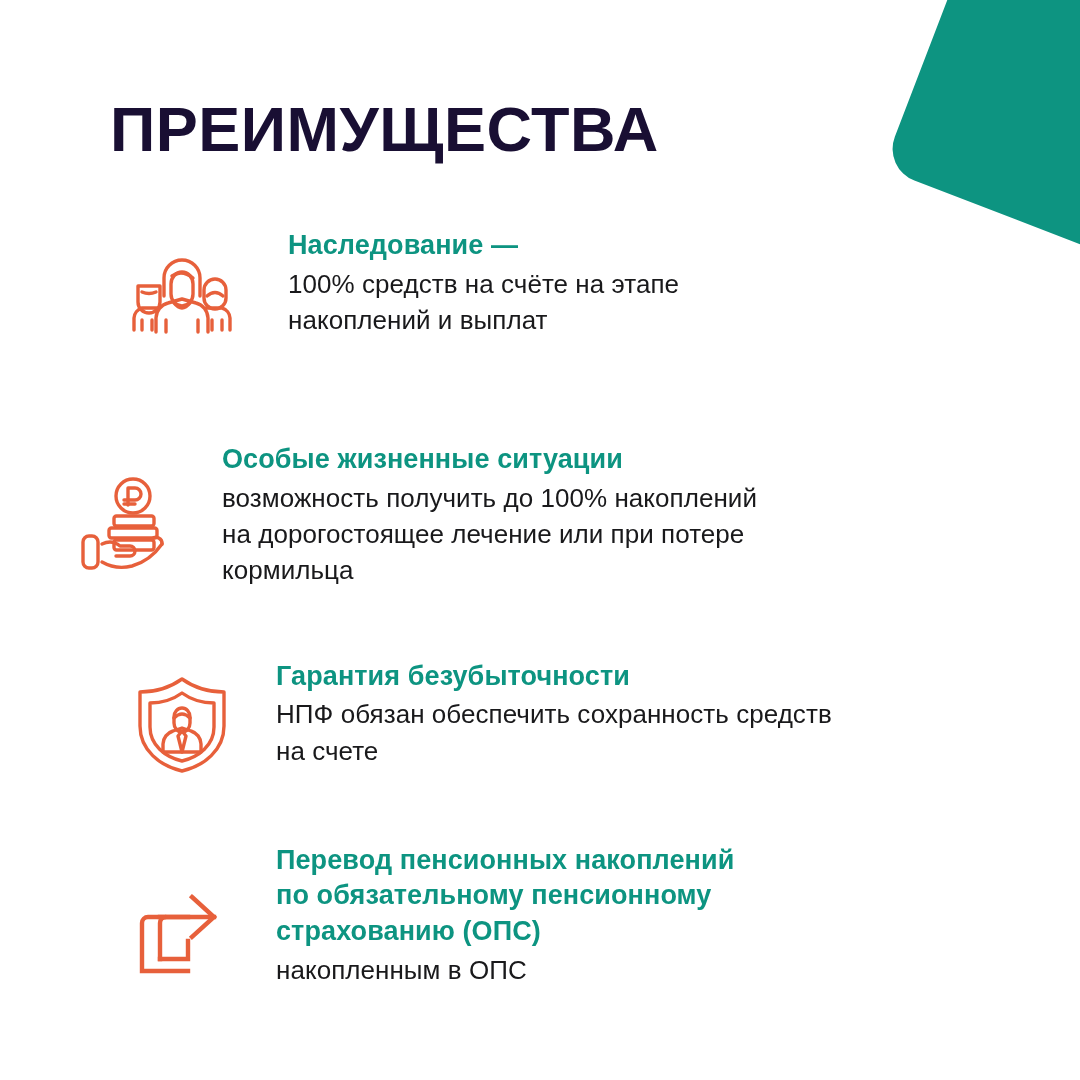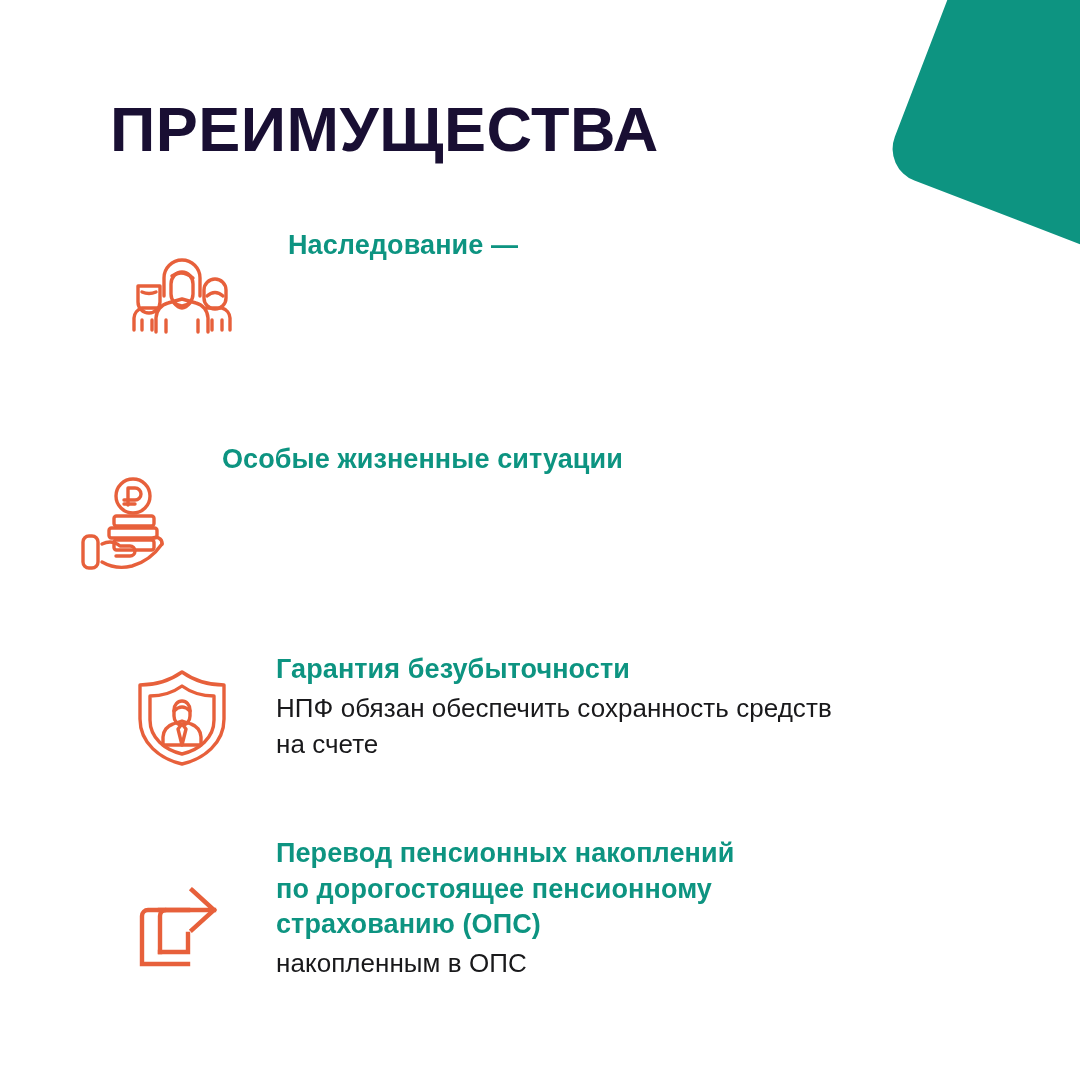--- a/index.html
+++ b/index.html
@@ -148,20 +148,24 @@
           <path d="M38 80 v12"></path>
             <path d="M70 80 v12"></path>
           <path d="M14 80 v10"></path>
             <path d="M24 80 v10"></path>
           <path d="M84 80 v10"></path>
             <path d="M94 80 v10"></path>
         </svg>
       </div>
       <div class="benefit-text">
         <p class="benefit-heading">Наследование —</p>
+        <p class="benefit-body">
+          <span class="line">100% средств на счёте на этапе</span>
+          <span class="line">накоплений и выплат</span>
+        </p>
       </div>
     </div>
 
     <div class="benefit b2">
       <div class="benefit-icon">
         <svg width="104" height="104" viewBox="0 0 104 104" fill="none" stroke="#e7603b" stroke-width="3.4" stroke-linecap="round" stroke-linejoin="round">
 
           <circle cx="57" cy="22" r="17"></circle>
           <path d="M52 31 v-17 h7 a6 6 0 0 1 0 12 h-11"></path>
           <path d="M48 30 h11"></path>
@@ -172,20 +176,25 @@
 
           <rect x="7" y="62" width="15" height="32" rx="6"></rect>
 
           <path d="M26 70 q10 -5 18 2 h10 a5 5 0 0 1 0 10 h-14"></path>
           <path d="M26 88 q14 8 30 4 q18 -5 30 -22"></path>
           <path d="M86 70 a6 6 0 0 0 -10 -5"></path>
         </svg>
       </div>
       <div class="benefit-text">
         <p class="benefit-heading">Особые жизненные ситуации</p>
+        <p class="benefit-body">
+          <span class="line">возможность получить до 100% накоплений</span>
+          <span class="line">на дорогостоящее лечение или при потере</span>
+          <span class="line">кормильца</span>
+        </p>
       </div>
     </div>
 
     <div class="benefit b3">
       <div class="benefit-icon">
         <svg width="104" height="104" viewBox="0 0 104 104" fill="none" stroke="#e7603b" stroke-width="3.4" stroke-linecap="round" stroke-linejoin="round">
 
           <path d="M52 6 C38 16 22 19 10 19 v34 c0 24 20 40 42 45 c22 -5 42 -21 42 -45 V19 c-12 0 -28 -3 -42 -13 z"></path>
 
           <path d="M52 20 C41 28 29 30 20 30 v24 c0 18 15 30 32 34 c17 -4 32 -16 32 -34 V30 c-9 0 -21 -2 -32 -10 z"></path>
@@ -215,21 +224,21 @@
           <path d="M58 24 H36 a6 6 0 0 0 -6 6 v36"></path>
           <path d="M58 48 v18 H30"></path>
 
           <path d="M30 24 h54"></path>
           <path d="M62 4 l22 20 l-22 20"></path>
         </svg>
       </div>
       <div class="benefit-text">
         <p class="benefit-heading">
           <span class="line">Перевод пенсионных накоплений</span>
-          <span class="line">по дорогостоящее пенсионному</span>
+          <span class="line">по обязательному пенсионному</span>
           <span class="line">страхованию (ОПС)</span>
         </p>
         <p class="benefit-body">
           <span class="line">накопленным в ОПС</span>
         </p>
       </div>
     </div>
 
   </div>
 </div>

